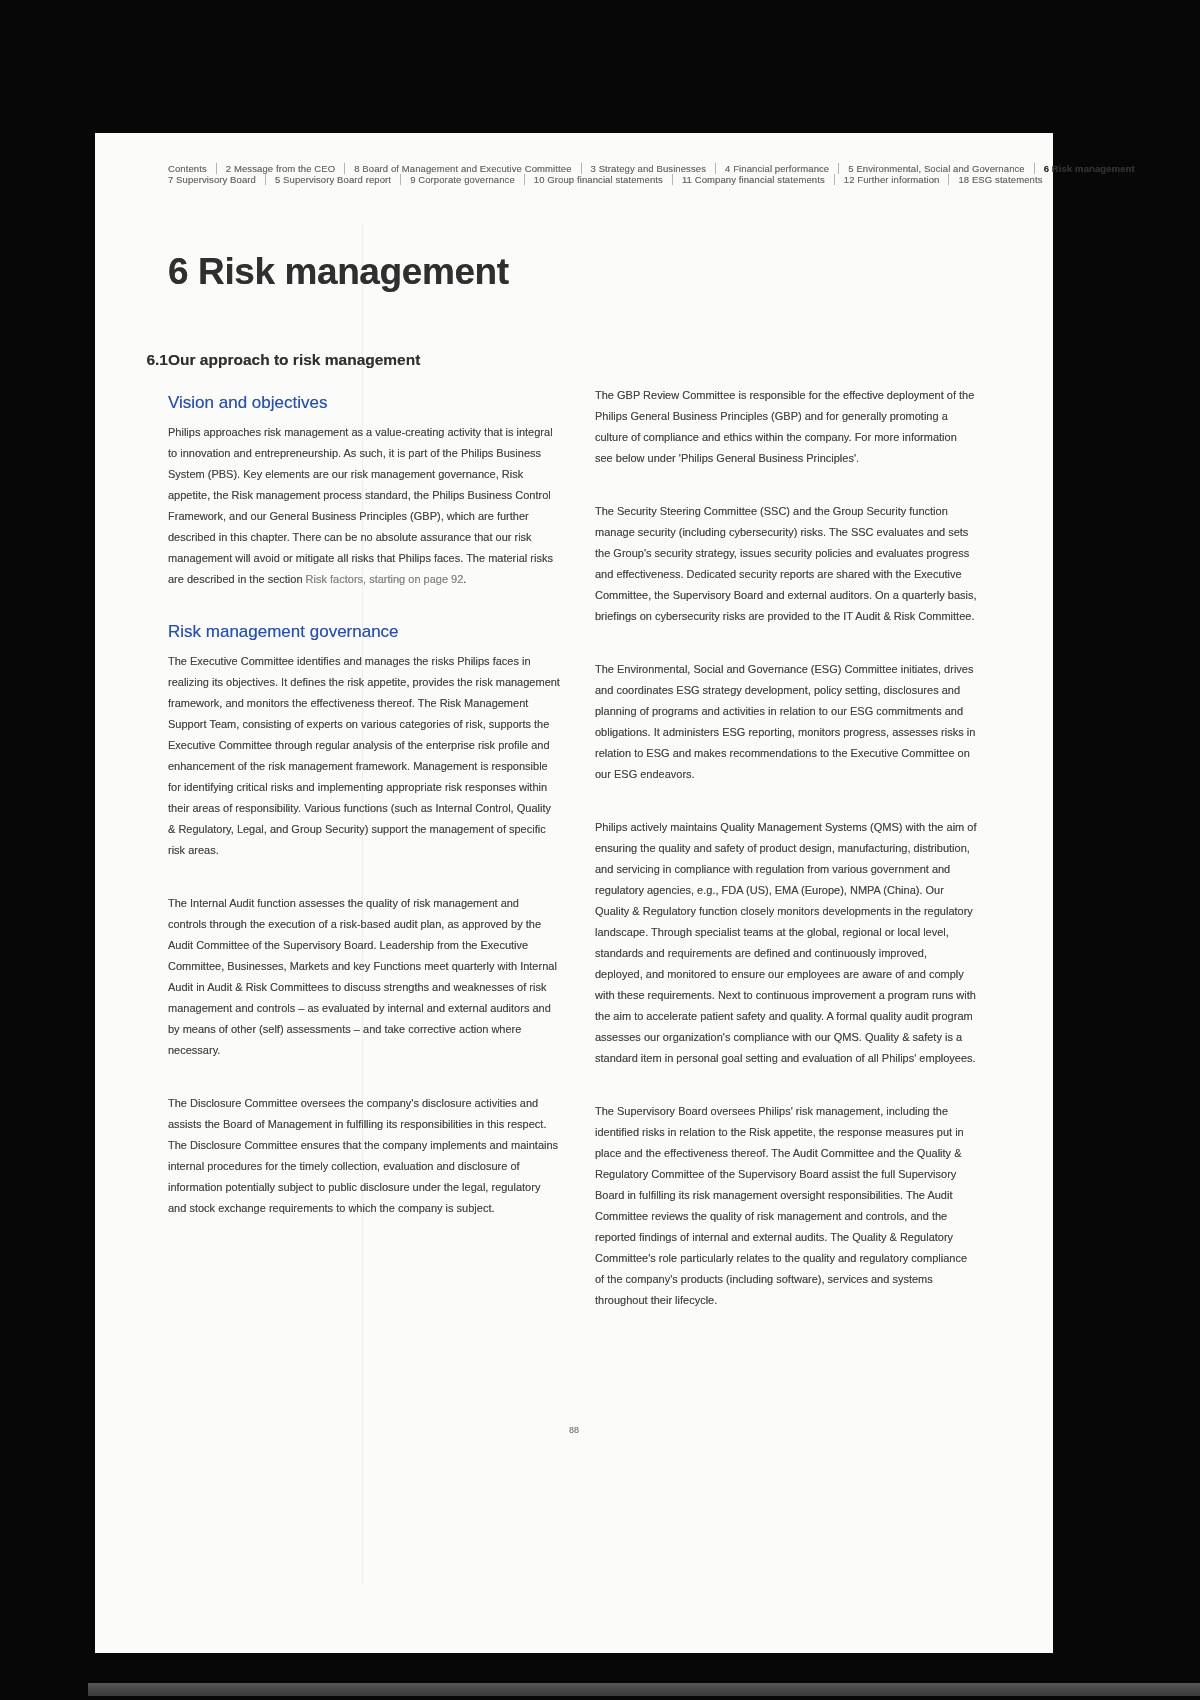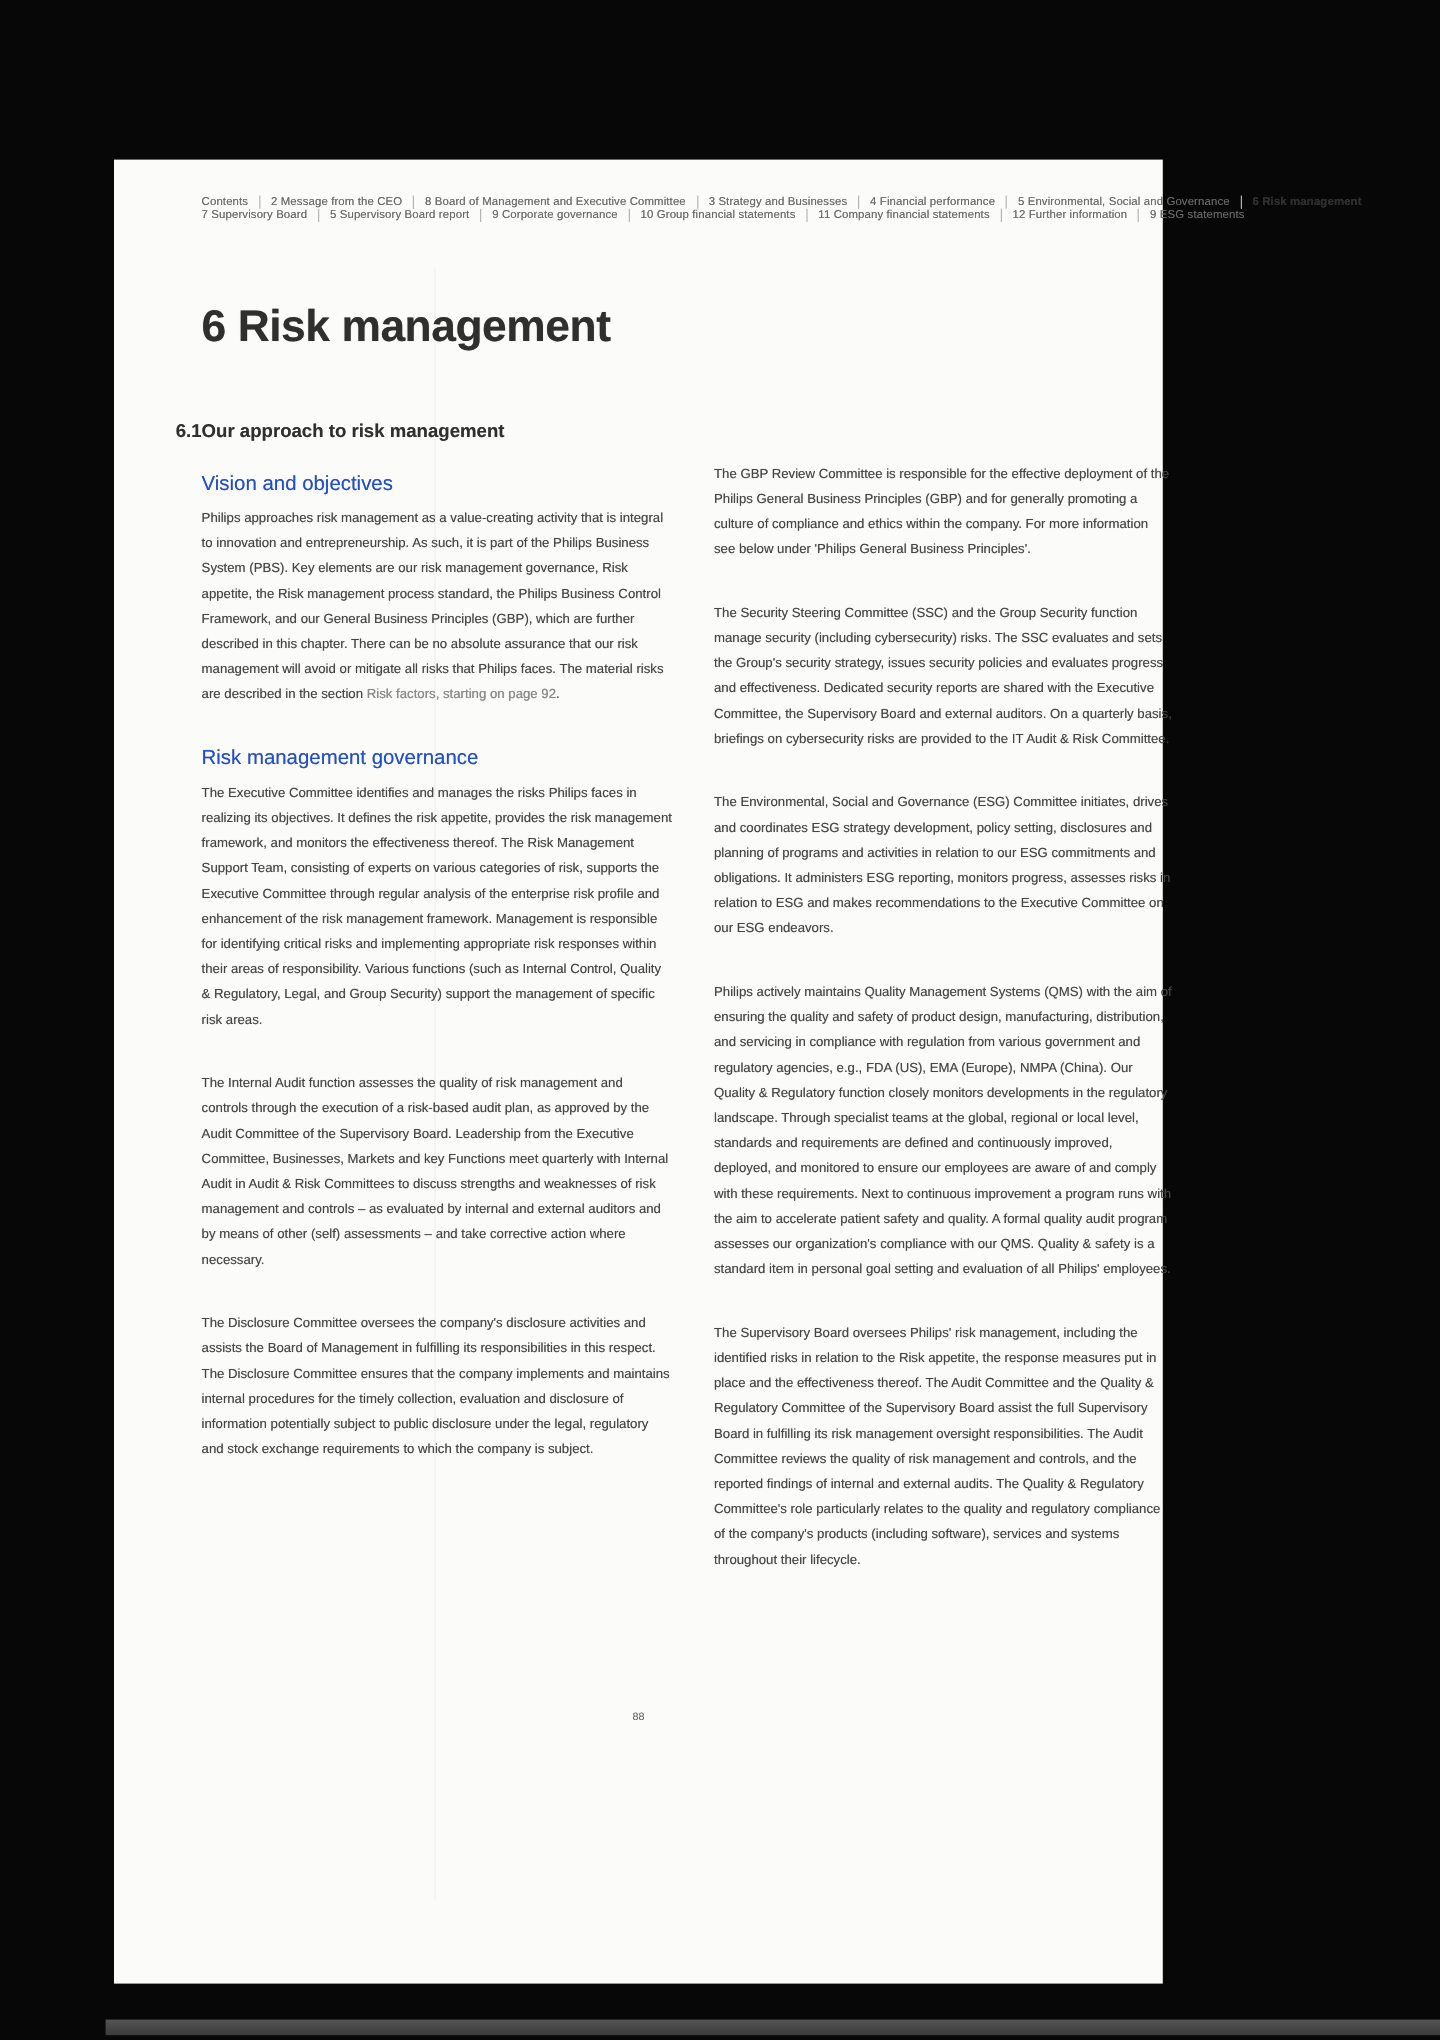--- a/index.html
+++ b/index.html
@@ -14,21 +14,21 @@
 
   .bottom-strip {
     position: absolute;
     left: 88px; right: 0; bottom: 4px; height: 13px;
     background: linear-gradient(180deg, #555 0%, #3a3a3a 100%);
   }
 
   .page {
     position: absolute;
     left: 95px; top: 133px;
-    width: 874px; height: 1520px;
+    width: 958px; height: 1520px;
     background: #fbfbf9;
     color: #3c3c3c;
     padding: 30px 72px 0 73px;
   }
 
   .scan-fold {
     position: absolute;
     left: 267px; top: 90px; bottom: 70px;
     width: 1px;
     background: rgba(0,0,0,0.05);
@@ -136,21 +136,21 @@
         <span class="nav-item">5  Environmental, Social and Governance</span>
         <span class="nav-item active">6  Risk management</span>
       </div>
       <div class="nav-row">
         <span class="nav-item">7  Supervisory Board</span>
         <span class="nav-item">5  Supervisory Board report</span>
         <span class="nav-item">9  Corporate governance</span>
         <span class="nav-item">10  Group financial statements</span>
         <span class="nav-item">11  Company financial statements</span>
         <span class="nav-item">12  Further information</span>
-        <span class="nav-item">9  ESG statements</span>
+        <span class="nav-item">18  ESG statements</span>
       </div>
     </div>
 
     <h1 class="doc-title">6 Risk management</h1>
 
     <div class="section-heading">
       <span class="section-number">6.1</span>
       <span>Our approach to risk management</span>
     </div>
 

